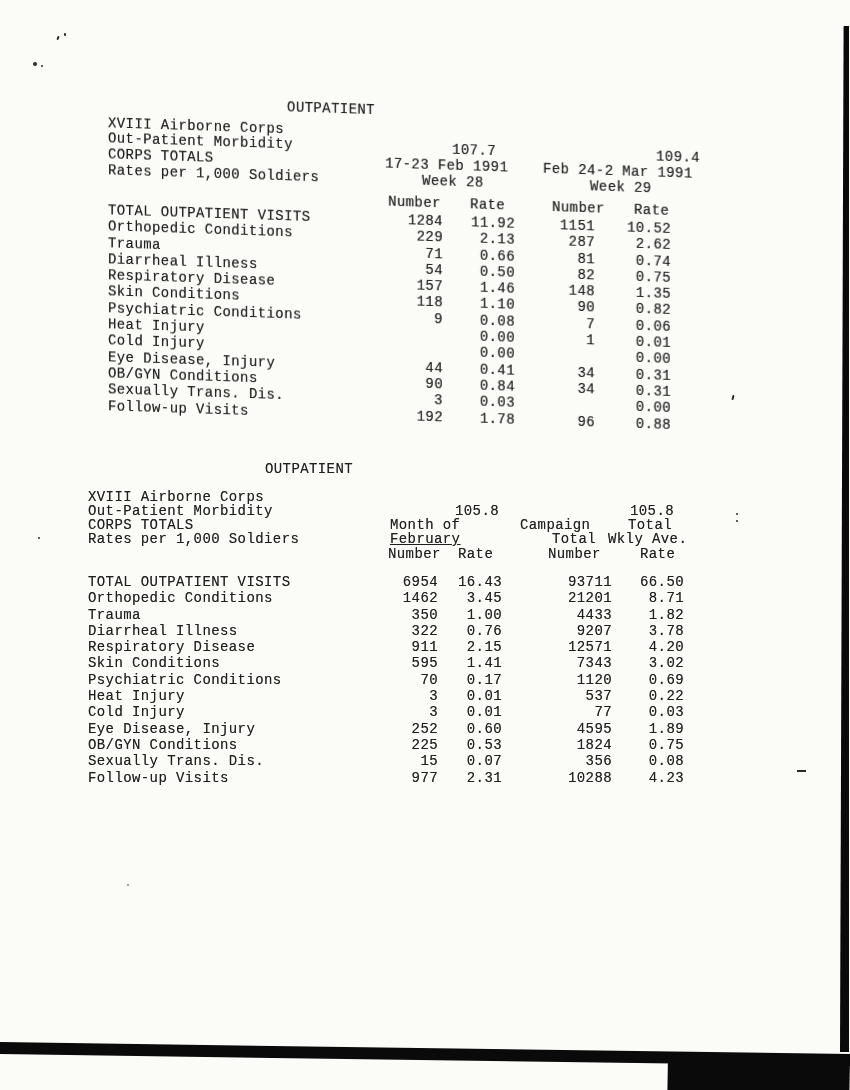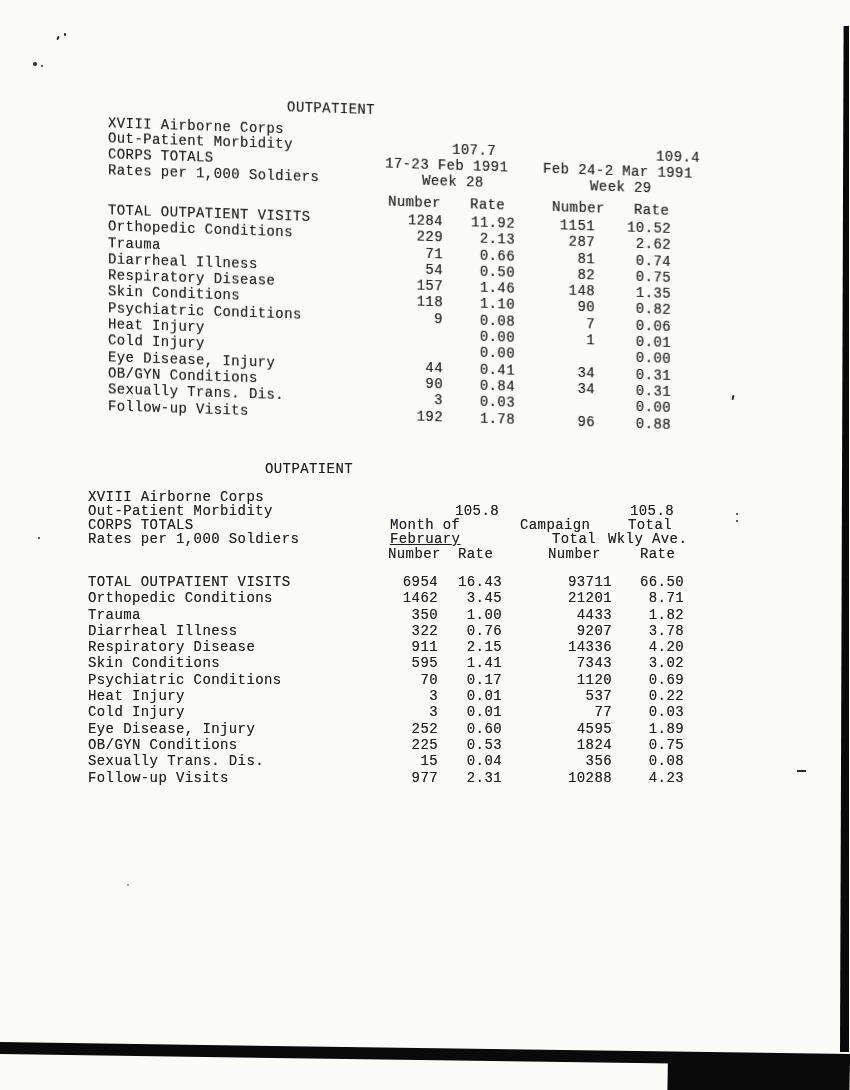--- a/index.html
+++ b/index.html
@@ -215,21 +215,21 @@
           <span class="num">322</span>
           <span class="num">0.76</span>
           <span class="num">9207</span>
           <span class="num">3.78</span>
         </div>
 
         <div class="row">
           <span class="lbl">Respiratory Disease</span>
           <span class="num">911</span>
           <span class="num">2.15</span>
-          <span class="num">14336</span>
+          <span class="num">12571</span>
           <span class="num">4.20</span>
         </div>
 
         <div class="row">
           <span class="lbl">Skin Conditions</span>
           <span class="num">595</span>
           <span class="num">1.41</span>
           <span class="num">7343</span>
           <span class="num">3.02</span>
         </div>
@@ -270,21 +270,21 @@
           <span class="lbl">OB/GYN Conditions</span>
           <span class="num">225</span>
           <span class="num">0.53</span>
           <span class="num">1824</span>
           <span class="num">0.75</span>
         </div>
 
         <div class="row">
           <span class="lbl">Sexually Trans. Dis.</span>
           <span class="num">15</span>
-          <span class="num">0.04</span>
+          <span class="num">0.07</span>
           <span class="num">356</span>
           <span class="num">0.08</span>
         </div>
 
         <div class="row">
           <span class="lbl">Follow-up Visits</span>
           <span class="num">977</span>
           <span class="num">2.31</span>
           <span class="num">10288</span>
           <span class="num">4.23</span>

